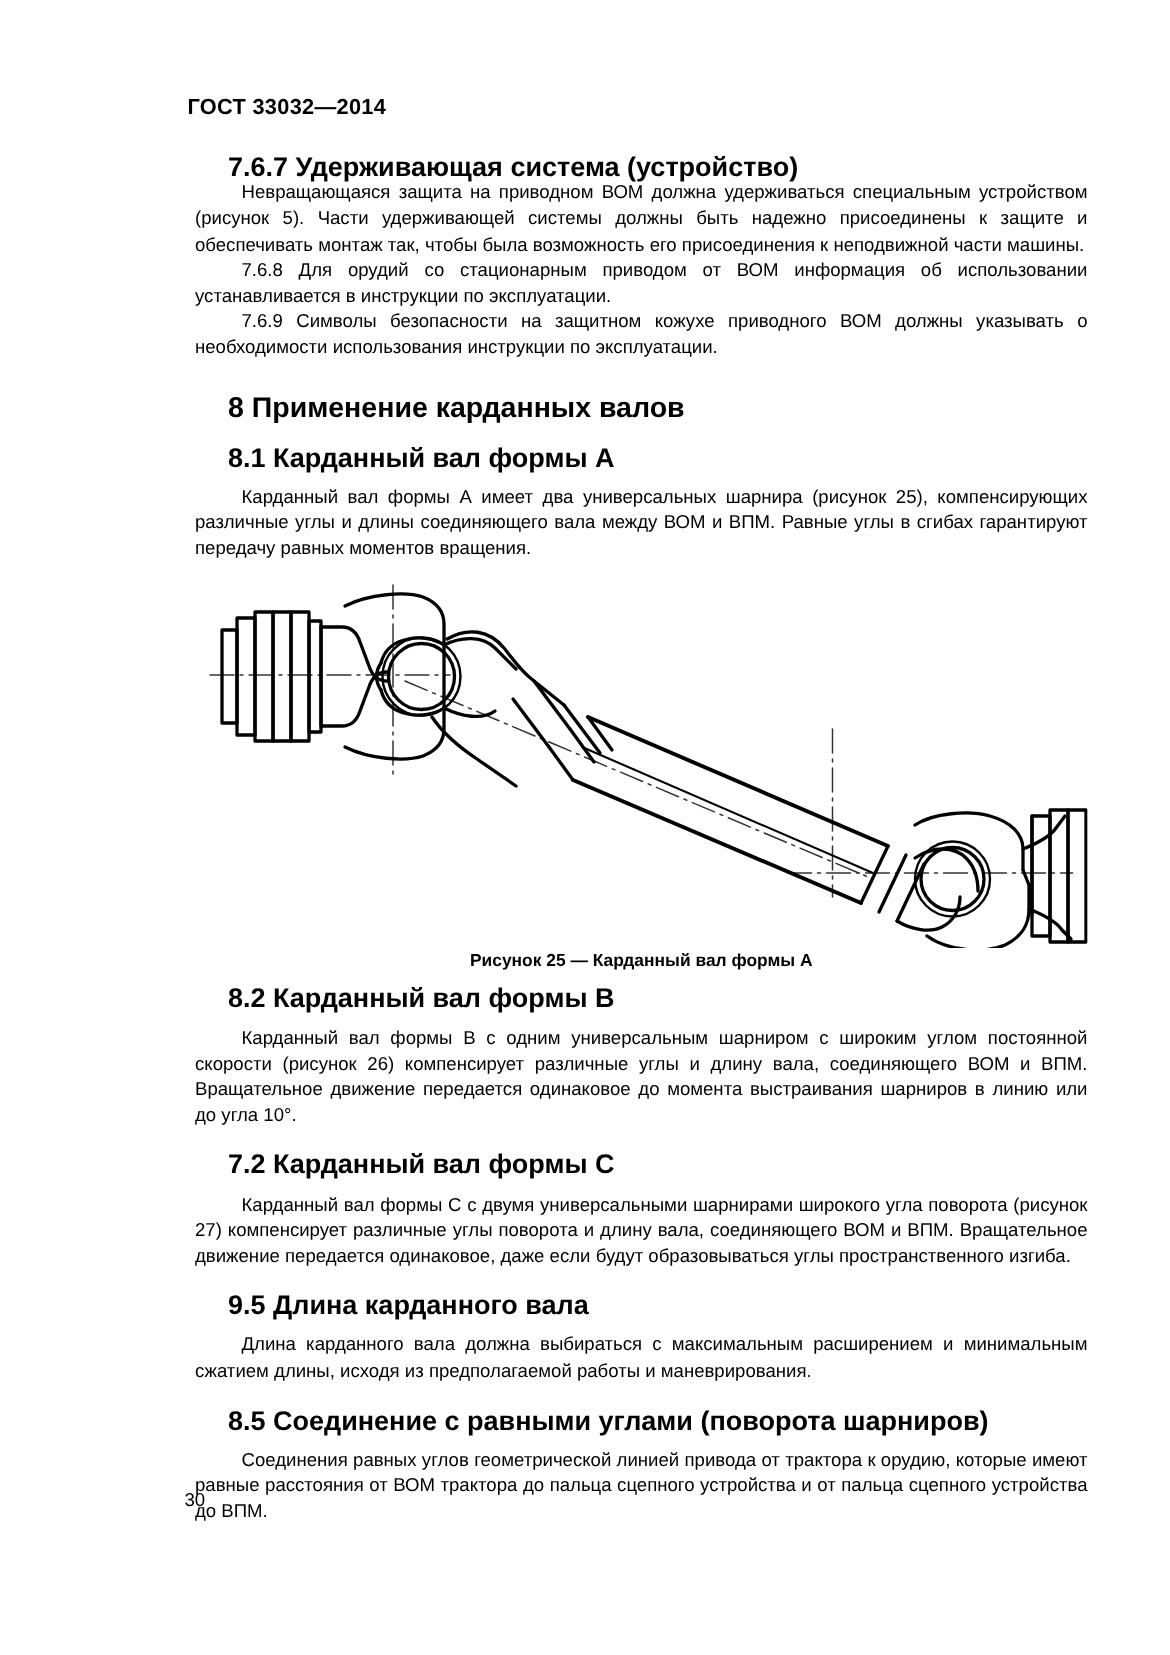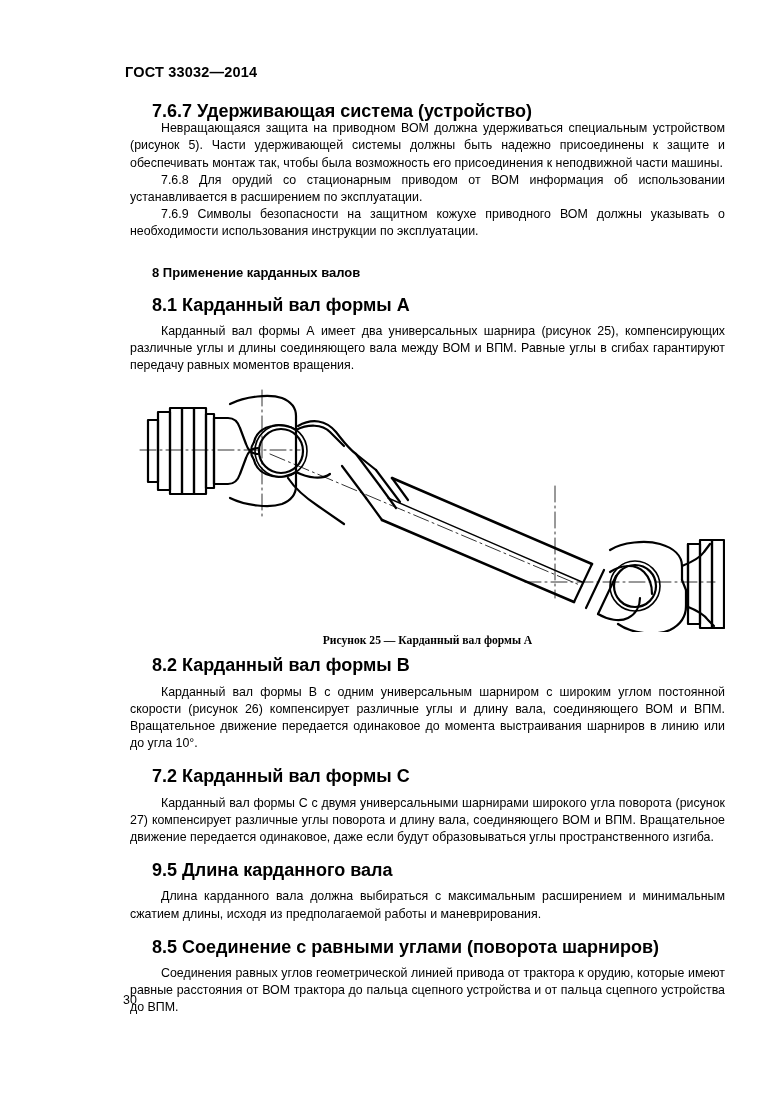--- a/index.html
+++ b/index.html
@@ -42,42 +42,41 @@
   }
   h4.sub {
     margin: 0;
     font-size: 18px;
     font-weight: bold;
     line-height: 17.2px;
     text-indent: 22px;
   }
   h3.sec {
     margin: 0;
-    font-size: 13px;
+    font-size: 19px;
     font-weight: bold;
     line-height: 20px;
     text-indent: 22px;
   }
   .sp-9 { height: 9px; }
   .sp-14 { height: 14px; }
   .sp-16 { height: 16px; }
   .sp-18 { height: 18px; }
   .sp-22 { height: 22px; }
   .figure-wrap {
     position: relative;
     width: 595px;
     height: 265px;
   }
   .figure-wrap svg { display: block; }
   .fig-caption {
     text-align: center;
     font-size: 11.6px;
     font-weight: bold;
     margin-top: 2px;
-    font-family: Liberation Serif, serif;
   }
   .page-number {
     position: absolute;
     left: 88px;
     top: 993px;
     font-size: 12.4px;
   }
 </style>
 </head>
 <body>
@@ -85,21 +84,21 @@
 <div class="page">
 
   <div class="header-std">ГОСТ 33032—2014</div>
 
   <div class="content">
 
     <h4 class="sub">7.6.7 Удерживающая система (устройство)</h4>
 
     <p class="body">Невращающаяся защита на приводном ВОМ должна удерживаться специальным устройством (рисунок 5). Части удерживающей системы должны быть надежно присоединены к защите и обеспечивать монтаж так, чтобы была возможность его присоединения к неподвижной части машины.</p>
 
-    <p class="body">7.6.8 Для орудий со стационарным приводом от ВОМ информация об использовании устанавливается в расширением по эксплуатации.</p>
+    <p class="body">7.6.8 Для орудий со стационарным приводом от ВОМ информация об использовании устанавливается в инструкции по эксплуатации.</p>
 
     <p class="body">7.6.9 Символы безопасности на защитном кожухе приводного ВОМ должны указывать о необходимости использования инструкции по эксплуатации.</p>
 
     <div class="sp-22"></div>
 
     <h3 class="sec">8 Применение карданных валов</h3>
 
     <div class="sp-14"></div>
 
     <h4 class="sub">8.1 Карданный вал формы А</h4>

